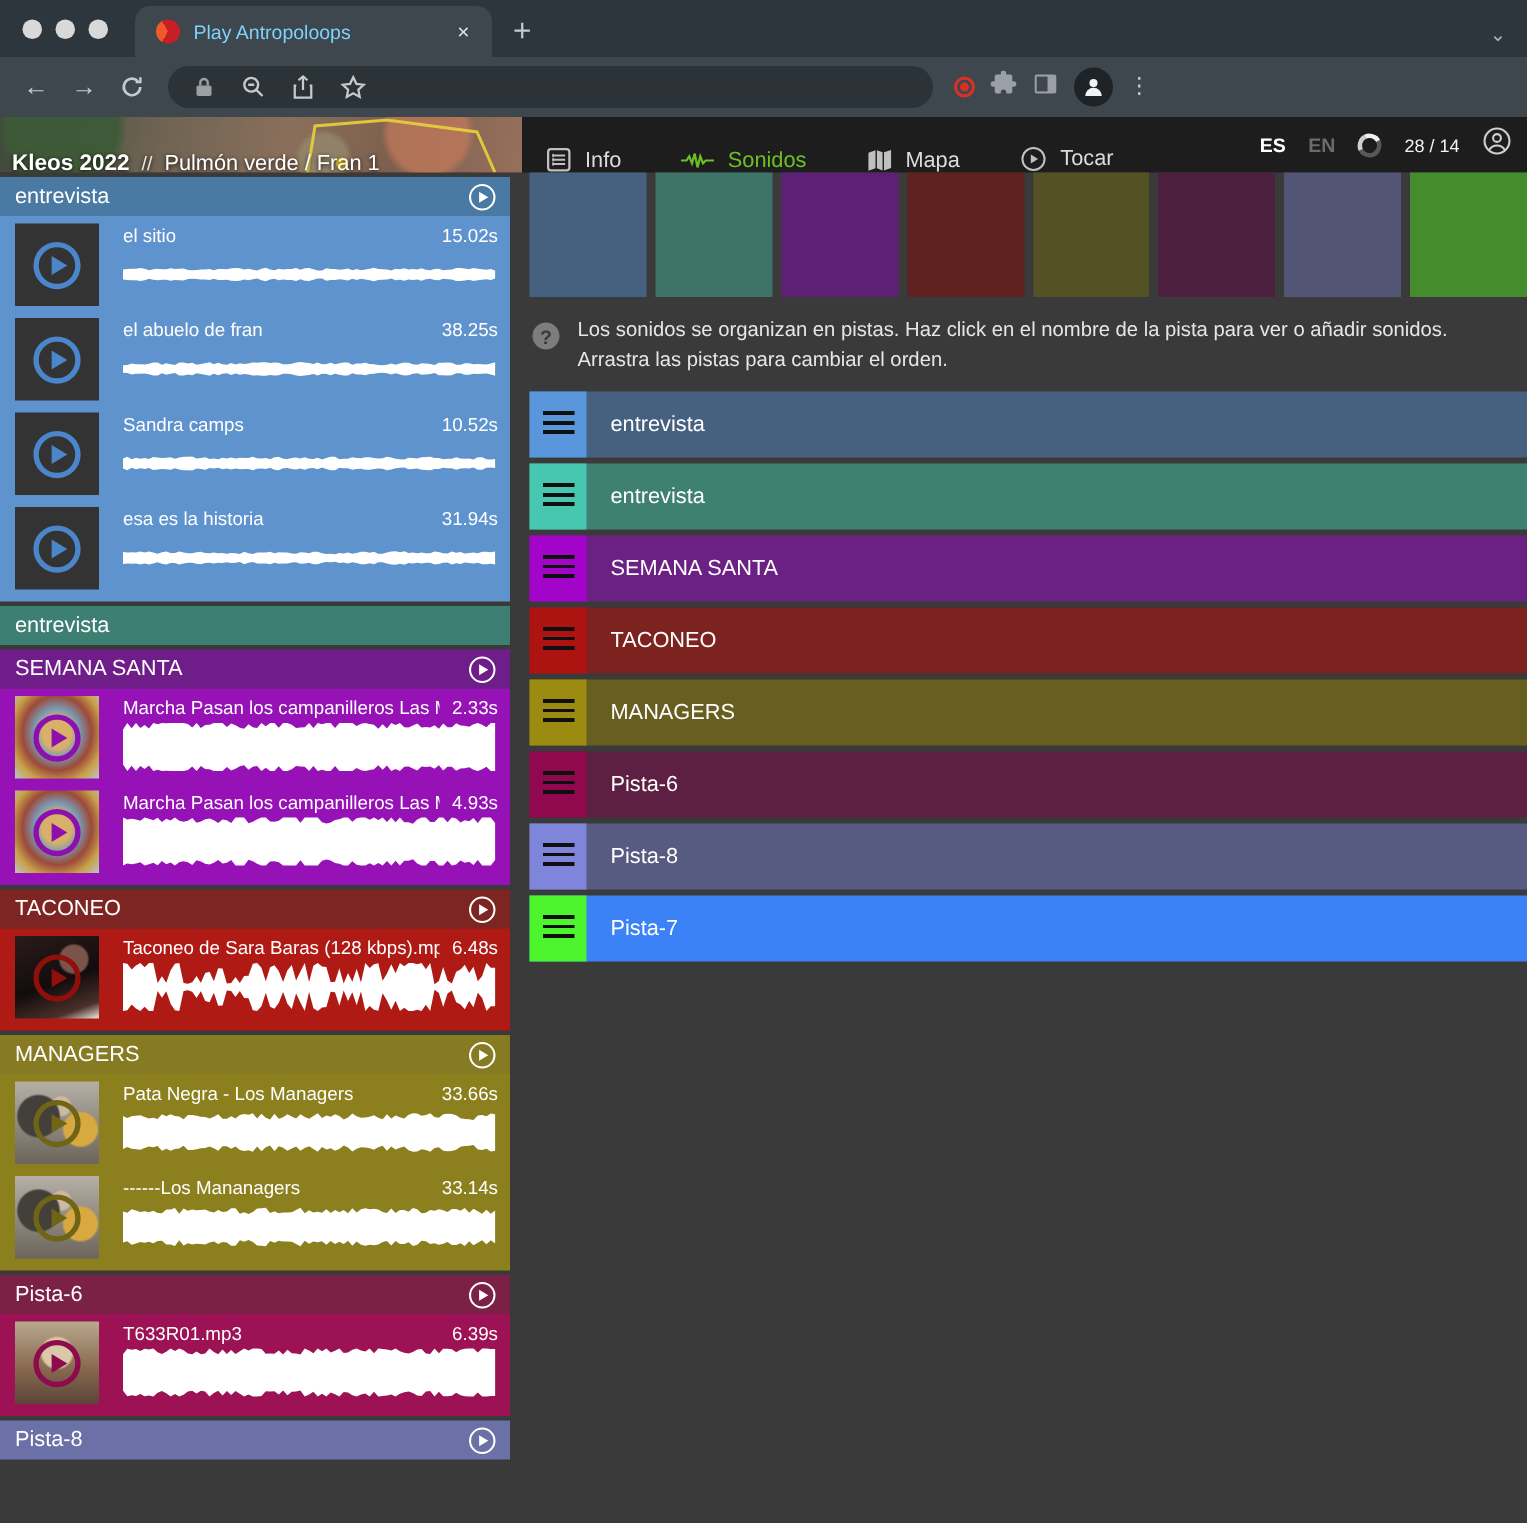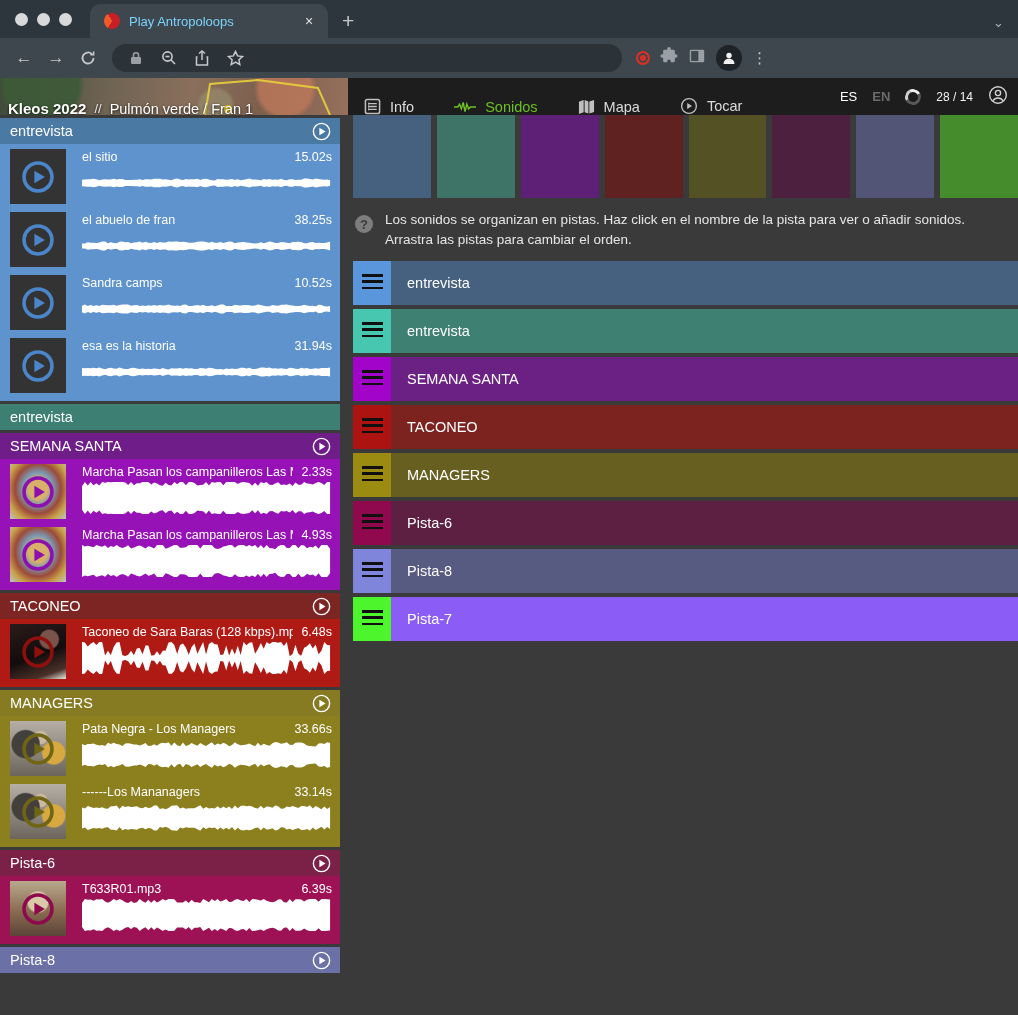--- a/index.html
+++ b/index.html
@@ -39,21 +39,21 @@
   .hero-outline { position:absolute; inset:0; }
   .crumb { position:absolute; left:8px; top:12px; height:100%; display:flex; align-items:center; gap:8px; text-shadow:0 1px 3px rgba(0,0,0,.9); }
   .crumb b { font-size:15px; font-weight:bold; }
   .crumb .sep { font-size:13px; color:#e8e8e8; }
   .crumb .rest { font-size:14.5px; }
   .appnav { display:flex; align-items:flex-end; gap:40px; padding-left:16px; flex:1; }
   .navitem { display:flex; align-items:center; gap:9px; font-size:14.5px; color:#dcdcdc; }
   .navitem svg { display:block; }
   .navitem.active { color:var(--accent-green);margin-top:40px; }
   .hdr-right { display:flex; align-items:center; gap:15px; padding-right:10px; }
-  .lang-es { font-size:13px; font-weight:normal; color:#fff; }
+  .lang-es { font-size:13px; font-weight:bold; color:#fff; }
   .lang-en { font-size:13px; font-weight:bold; color:#6b6b6b; }
   .spinner { width:16px; height:16px; border-radius:50%; border:3px solid #585858; border-top-color:#f0f0f0; border-left-color:#cfcfcf; transform:rotate(18deg); }
   .counter { font-size:12px; color:#f2f2f2; white-space:nowrap; }
 
   
   .content { display:flex; height:900px; }
   .sidebar { flex:0 0 340px; margin-top:3px; overflow:hidden; height:897px; }
   .section { margin-bottom:3px; }
   .sec-header { height:26px; display:flex; align-items:center; padding:0 8px 0 10px; font-size:14.5px; }
   .sec-header .sec-name { flex:1; white-space:nowrap; overflow:hidden; }
@@ -551,21 +551,21 @@
             <span class="hbars"></span>
           </div>
           <span class="row-label">Pista-6</span>
         </div>
         <div class="trackrow" style="background: rgb(88, 91, 129);">
           <div class="handle" style="background: rgb(128, 133, 220);">
             <span class="hbars"></span>
           </div>
           <span class="row-label">Pista-8</span>
         </div>
-        <div class="trackrow" style="background: #8b5cf6;">
+        <div class="trackrow" style="background: #3b82f6;">
           <div class="handle" style="background: rgb(76, 245, 44);">
             <span class="hbars"></span>
           </div>
           <span class="row-label">Pista-7</span>
         </div>
       </div>
   </div>
 </div>
 
 </body></html>

